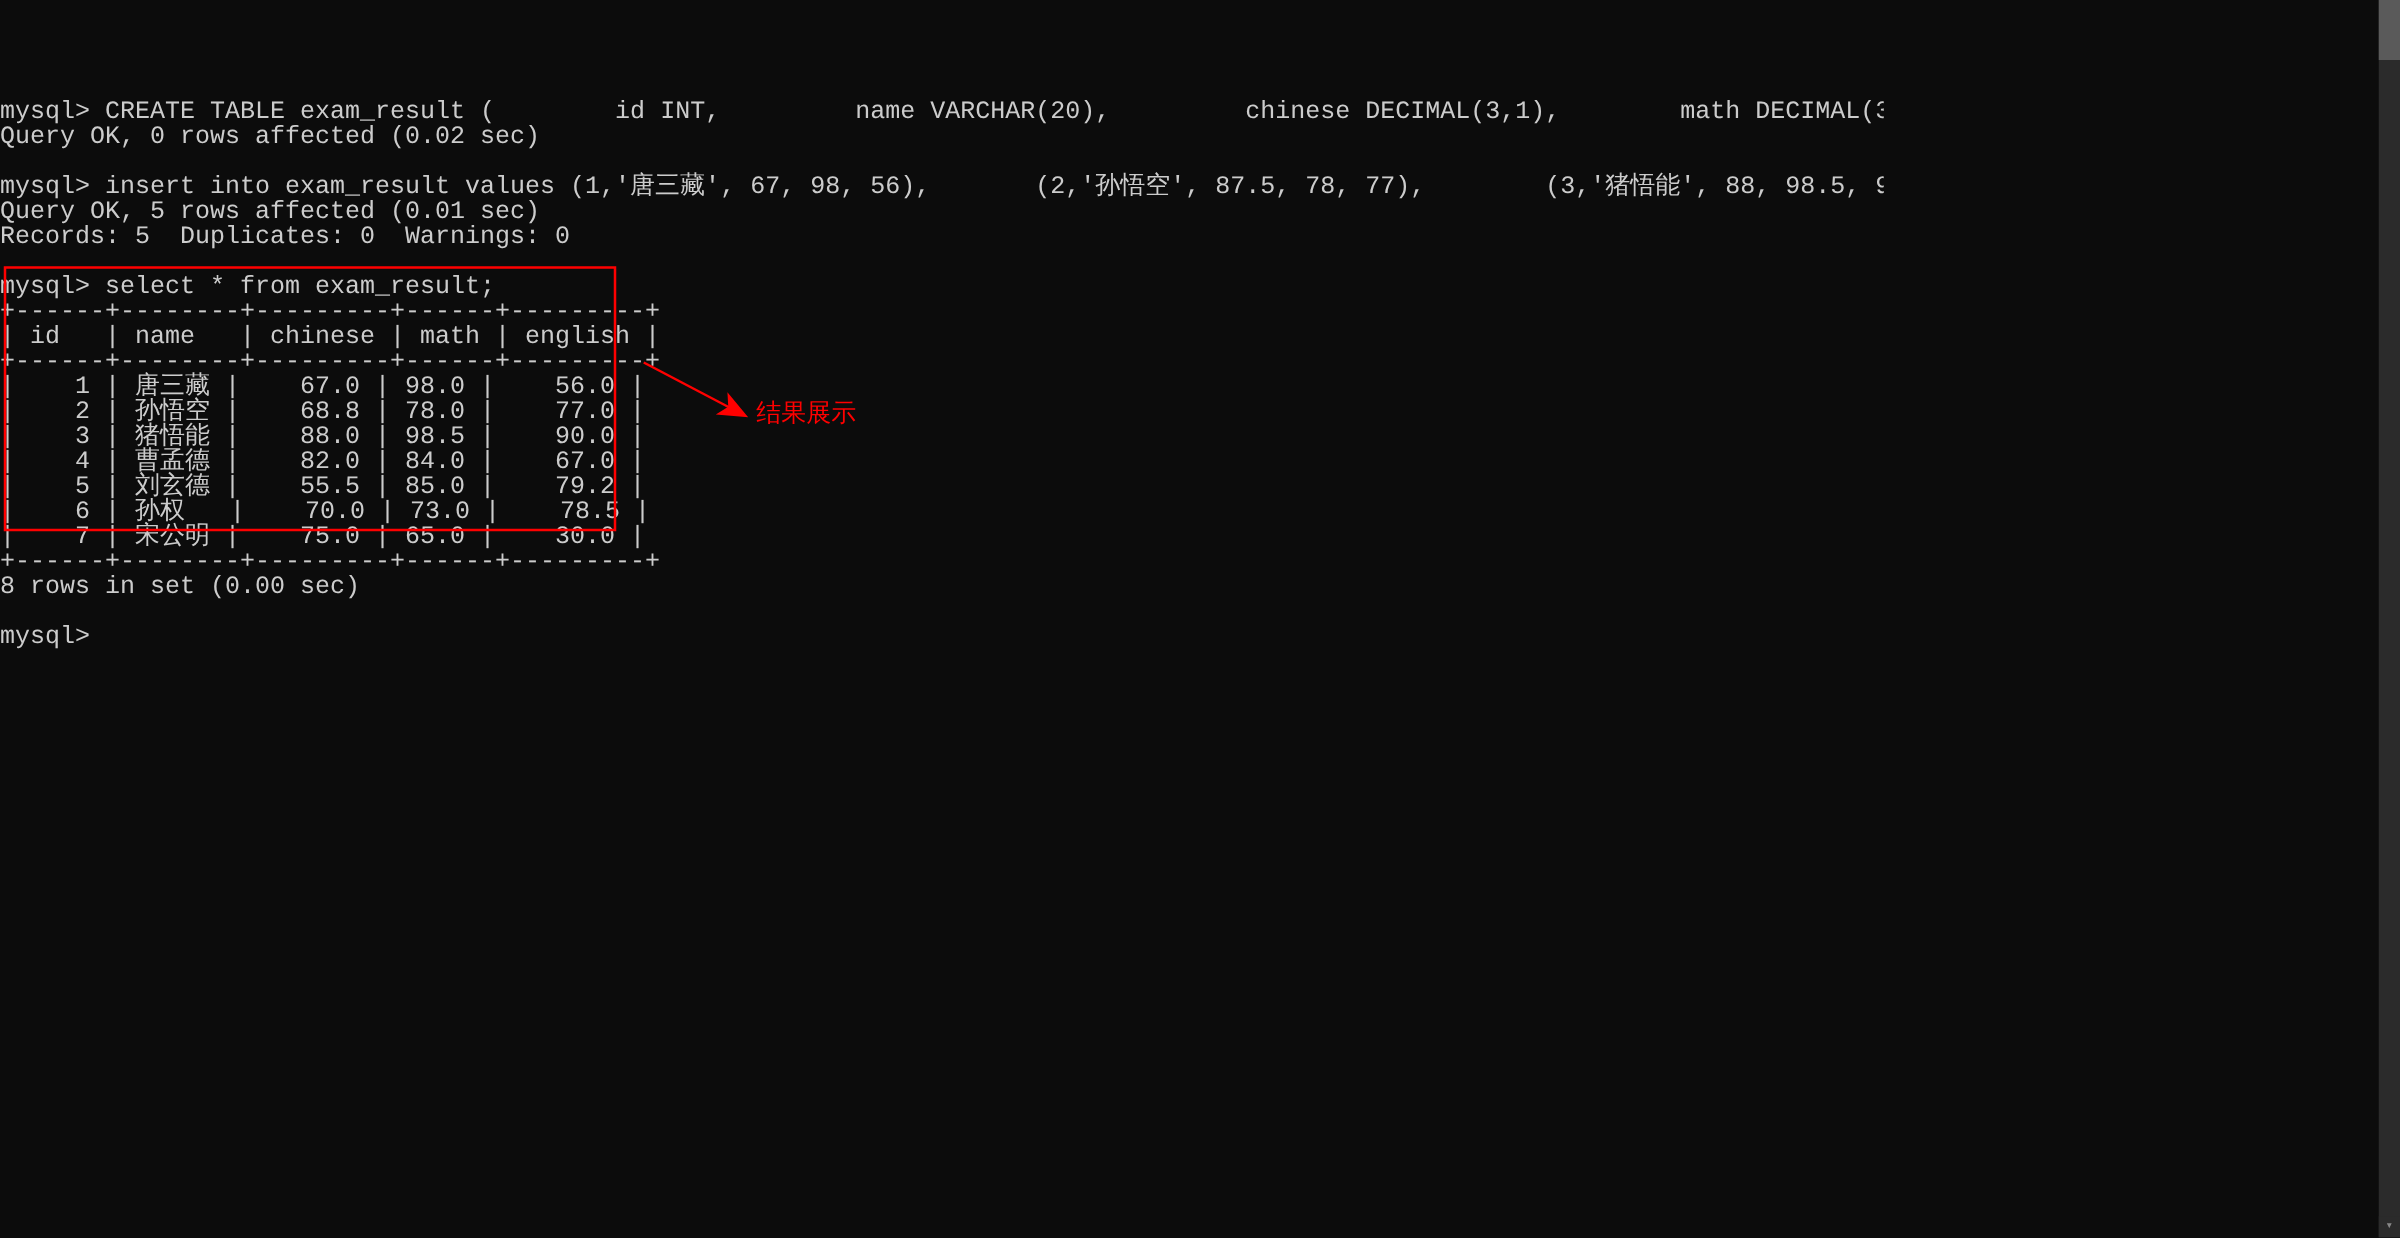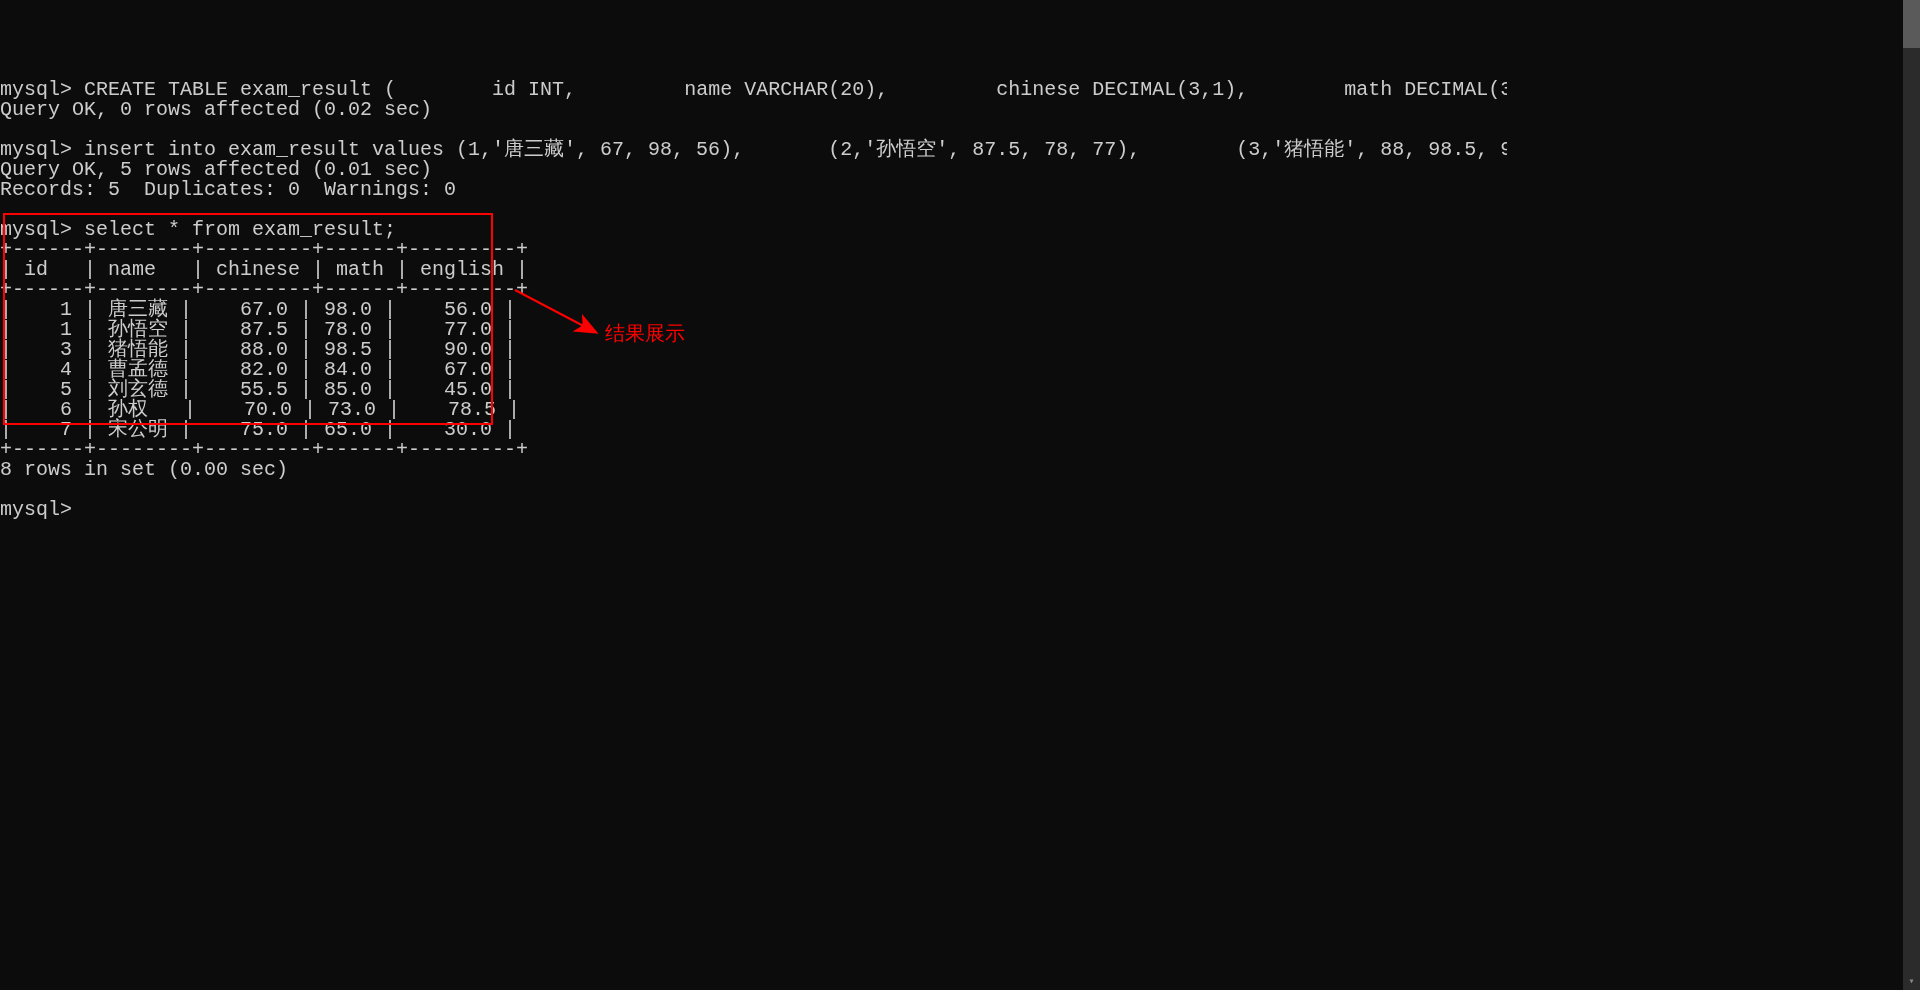--- a/index.html
+++ b/index.html
@@ -56,21 +56,21 @@
     height: 212px;
     border: 2px solid #ff0000;
     pointer-events: none;
   }
   .annotation-label {
     position: absolute;
     left: 605px;
     top: 323px;
     color: #ff0000;
     font-size: 20px;
-    font-family: Liberation Sans, sans-serif;
+    font-family: Liberation Mono, monospace;
     white-space: nowrap;
   }
   .annotation-arrow {
     position: absolute;
     left: 510px;
     top: 280px;
     width: 95px;
     height: 60px;
     pointer-events: none;
   }
@@ -85,24 +85,24 @@
 
 <span>mysql&gt;</span> <span>insert into exam_result values (1,'唐三藏', 67, 98, 56),       (2,'孙悟空', 87.5, 78, 77),        (3,'猪悟能', 88, 98.5, 90),       (4,'曹孟德', 82, 84, 67),       (5,'刘玄德', 55.5, 85, 45),        (6,'孙权', 70, 73, 78.5),       (7,'宋公明', 75, 65, 30);</span>
 <span>Query OK, 5 rows affected (0.01 sec)</span>
 <span>Records: 5  Duplicates: 0  Warnings: 0</span>
 
 <span>mysql&gt;</span> <span>select * from exam_result;</span>
 <span>+------+--------+---------+------+---------+</span>
 <span>| id   | name   | chinese | math | english |</span>
 <span>+------+--------+---------+------+---------+</span>
 <span>|    1 | 唐三藏 |    67.0 | 98.0 |    56.0 |</span>
-<span>|    1 | 孙悟空 |    87.5 | 78.0 |    77.0 |</span>
+<span>|    2 | 孙悟空 |    68.8 | 78.0 |    77.0 |</span>
 <span>|    3 | 猪悟能 |    88.0 | 98.5 |    90.0 |</span>
 <span>|    4 | 曹孟德 |    82.0 | 84.0 |    67.0 |</span>
-<span>|    5 | 刘玄德 |    55.5 | 85.0 |    45.0 |</span>
+<span>|    5 | 刘玄德 |    55.5 | 85.0 |    79.2 |</span>
 <span>|    6 | 孙权   |    70.0 | 73.0 |    78.5 |</span>
 <span>|    7 | 宋公明 |    75.0 | 65.0 |    30.0 |</span>
 <span>+------+--------+---------+------+---------+</span>
 <span>8 rows in set (0.00 sec)</span>
 
 <span>mysql&gt;</span> </div>
 
 <div class="annotation-box"></div>
 
 <svg class="annotation-arrow" viewBox="0 0 95 60">

